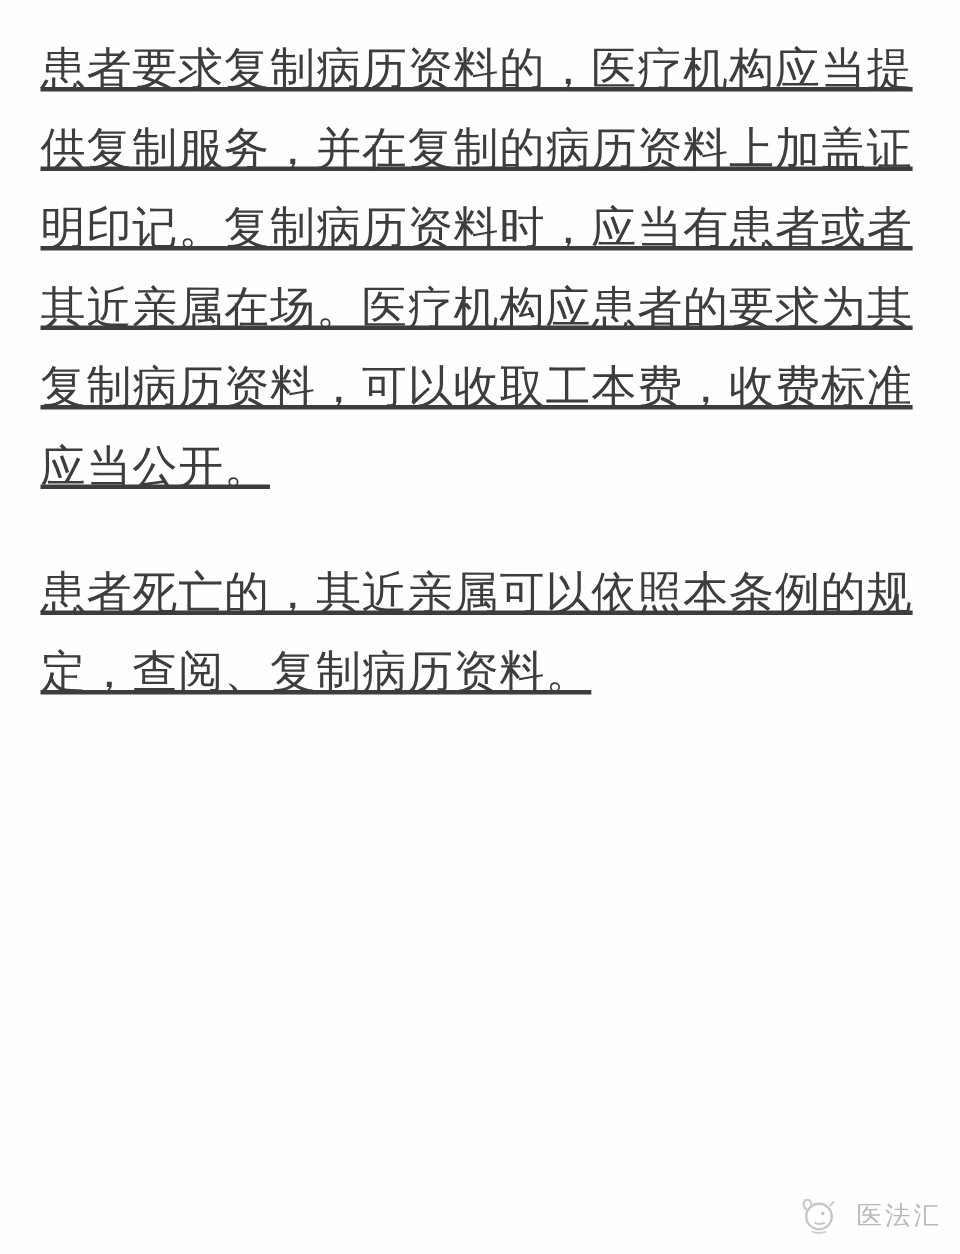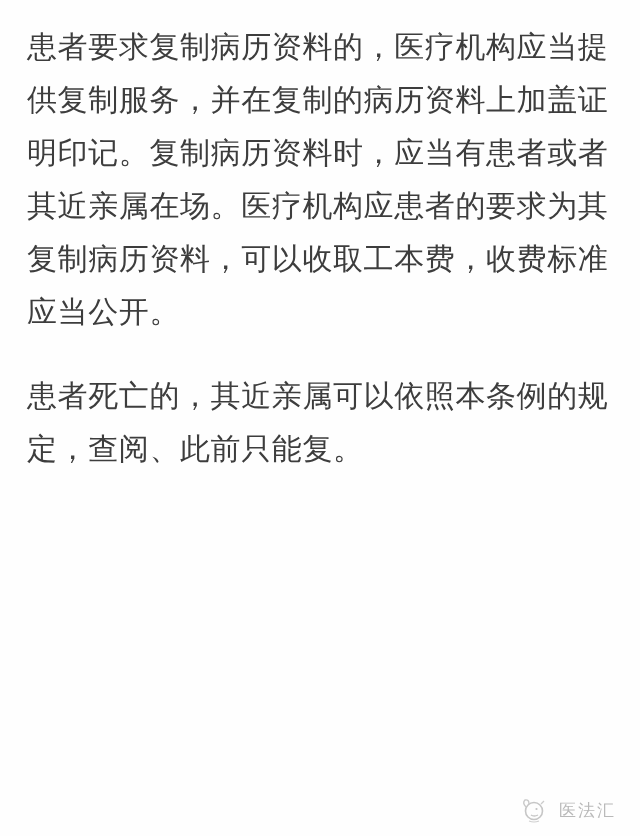--- a/index.html
+++ b/index.html
@@ -10,20 +10,21 @@
     width: 640px;
     height: 836px;
     background: #fefefe;
     font-family: "Liberation Sans", "DejaVu Sans", sans-serif;
     color: #3d3d3d;
     position: relative;
     overflow: hidden;
   }
   .article {
     padding: 20px 16px 0 27px;
+    text-decoration: underline;
   }
   .para {
     margin: 0;
     font-size: 30px;
     line-height: 53px;
     letter-spacing: 0.6px;
     white-space: pre-line;
     color: #3d3d3d;
   }
   .para-first {
@@ -38,21 +39,21 @@
     padding: 3px 3px;
     -webkit-box-decoration-break: clone;
     box-decoration-break: clone;
   }
   .hl-bold {
     font-weight: bold;
     color: #2e2e2e;
   }
   .watermark {
     position: absolute;
-    right: 24px;
+    right: 12px;
     bottom: 12px;
     display: flex;
     align-items: center;
     gap: 11px;
   }
   .wm-icon {
     display: inline-block;
     width: 28px;
     height: 28px;
   }
@@ -71,21 +72,21 @@
 
 <div class="article">
   <p class="para para-first"><span>患者要求复制病历资料的，医疗机构应当提
 供复制服务，并在复制的病历资料上加盖证
 明印记。复制病历资料时，应当有患者或者
 其近亲属在场。医疗机构应患者的要求为其
 复制病历资料，可以收取工本费，收费标准
 应当公开。</span></p>
 
   <p class="para"><span>患者死亡的，其近亲属可以依照本条例的规
-定，查阅、此前只能复。</span></p>
+定，查阅、复制病历资料。</span></p>
 
 </div>
 
 <div class="watermark">
   <span class="wm-icon">
     <svg viewBox="0 0 28 28" xmlns="http://www.w3.org/2000/svg">
       <circle cx="14" cy="15" r="8.5" fill="none" stroke="#c6c6c6" stroke-width="1.6"></circle>
       <path d="M6 11 Q2 7 5 4 Q9 3 9 8" fill="none" stroke="#c9c9c9" stroke-width="1.4"></path>
       <circle cx="16.5" cy="13" r="1.1" fill="#c2c2c2"></circle>
       <path d="M11 19 Q14 21 18 19" fill="none" stroke="#c6c6c6" stroke-width="1.3"></path>

